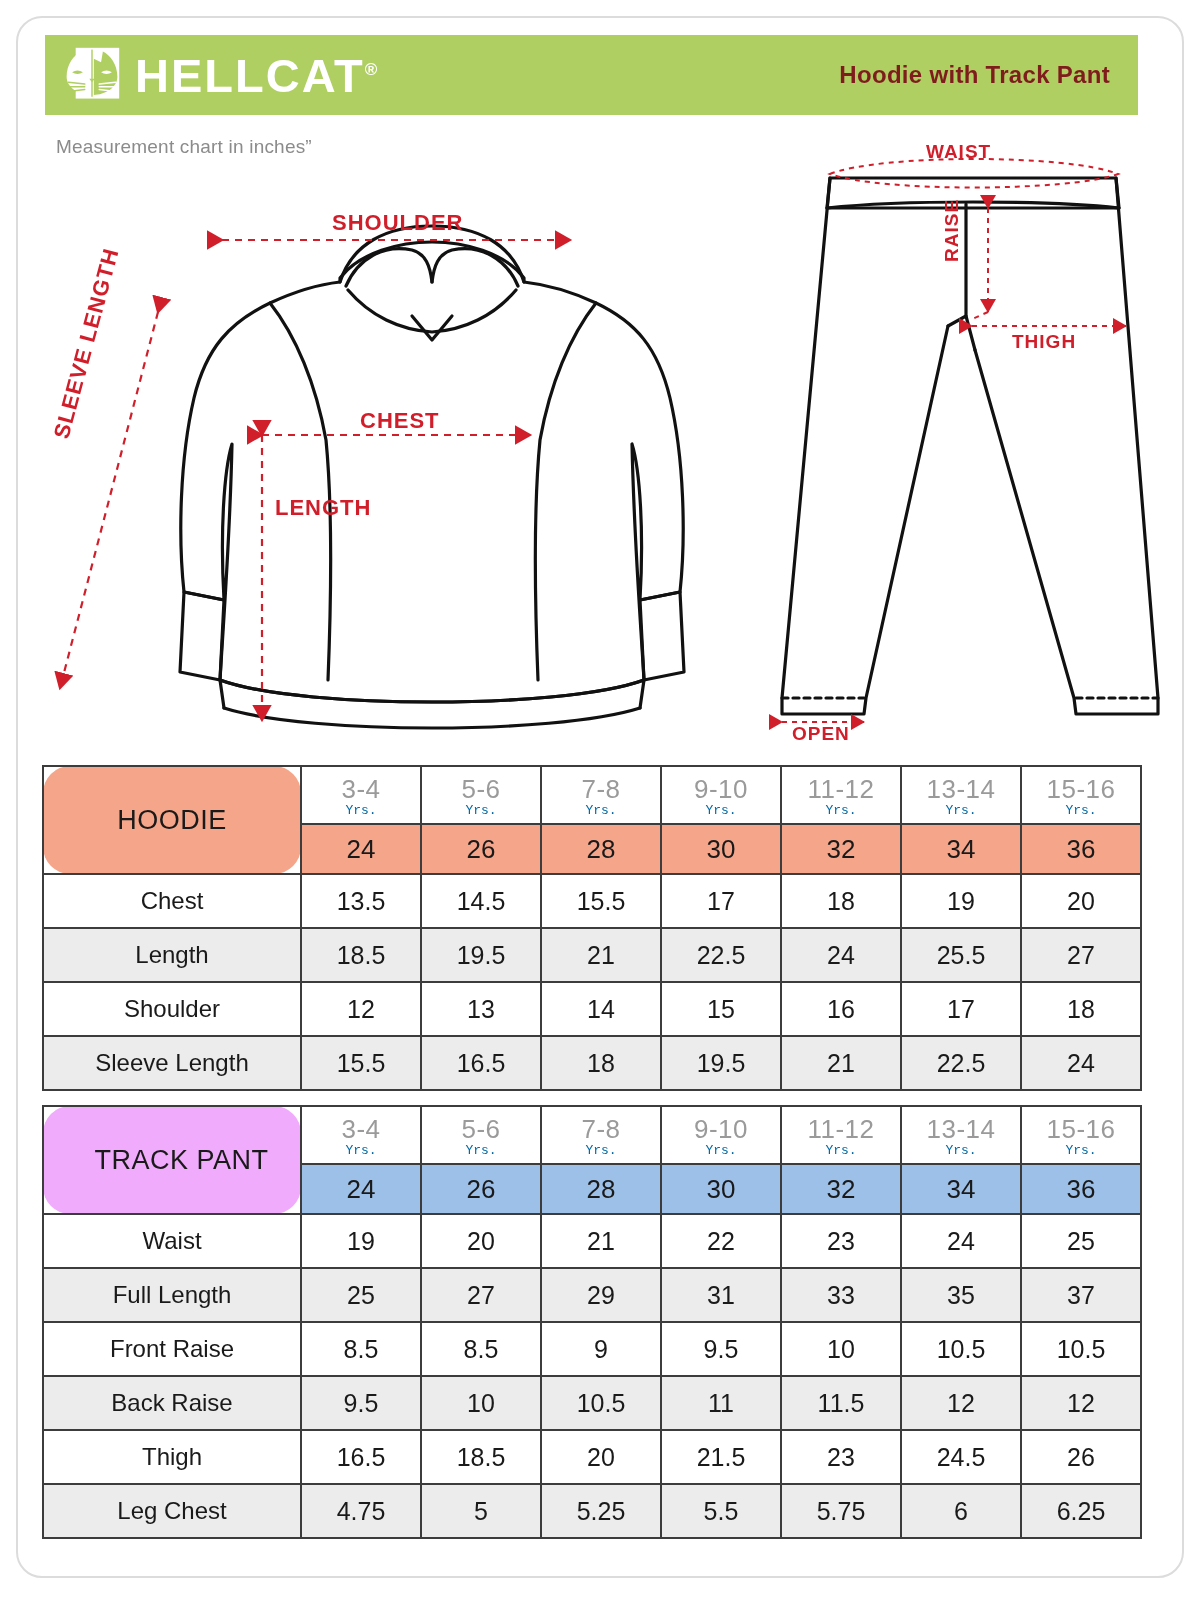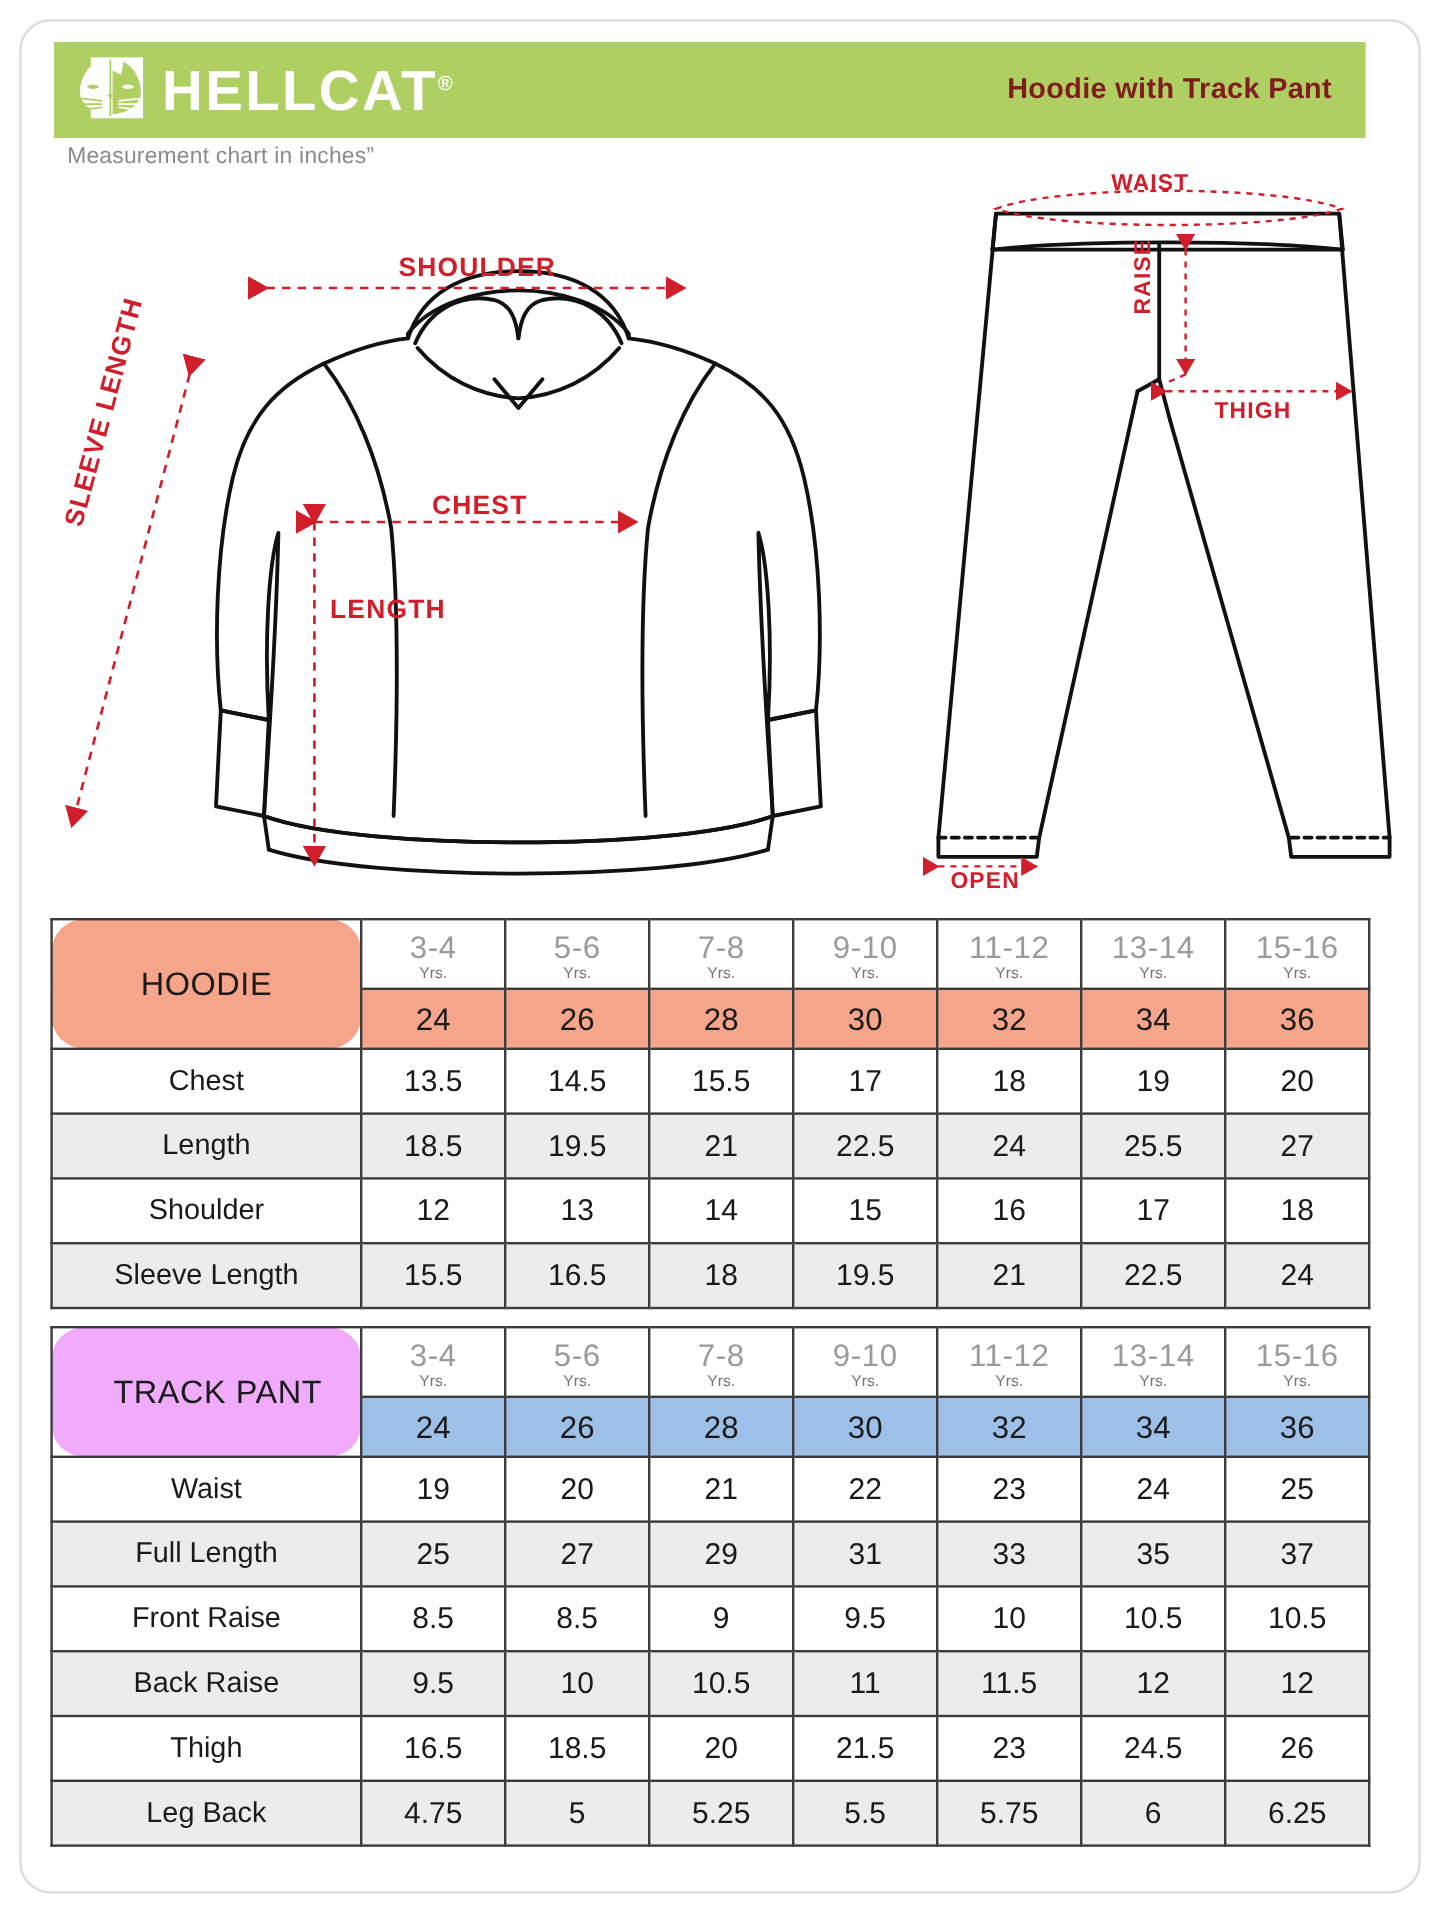--- a/index.html
+++ b/index.html
@@ -57,21 +57,21 @@
   .banner-title {
     position: absolute;
     right: 28px;
     color: #7f1d1d;
     font-size: 24px;
     font-weight: bold;
     letter-spacing: 0.3px;
   }
   .subtitle {
     position: absolute;
-    left: 56px; top: 120px;
+    left: 56px; top: 136px;
     font-size: 19px;
     color: #8b8b8b;
     letter-spacing: 0.2px;
   }
 
   
   .illus {
     position: absolute;
     left: 40px; top: 140px;
     width: 1120px; height: 610px;
@@ -116,22 +116,23 @@
   }
   .age-cell .yr {
     display: block;
     font-size: 26px;
     color: #9a9a9a;
     letter-spacing: 0.5px;
   }
   .age-cell .yrs {
     display: block;
     font-size: 13px;
-    color: #737373;
+    color: #0369a1;
     margin-top: 1px;
+    font-family: Liberation Mono, monospace;
   }
   .size-cell {
     height: 50px;
     font-size: 26px;
     font-weight: bold;
   }
   .size-cell.hoodie-bg { background: #f5a68a; }
   .size-cell.pant-bg   { background: #9dc0e8; }
 
   .row-label {
@@ -491,21 +492,21 @@
         <td class="row-label">Thigh</td>
         <td class="val">16.5</td>
         <td class="val">18.5</td>
         <td class="val">20</td>
         <td class="val">21.5</td>
         <td class="val">23</td>
         <td class="val">24.5</td>
         <td class="val">26</td>
       </tr>
       <tr class="alt">
-        <td class="row-label">Leg Back</td>
+        <td class="row-label">Leg Chest</td>
         <td class="val">4.75</td>
         <td class="val">5</td>
         <td class="val">5.25</td>
         <td class="val">5.5</td>
         <td class="val">5.75</td>
         <td class="val">6</td>
         <td class="val">6.25</td>
       </tr>
     </tbody>
   </table>

